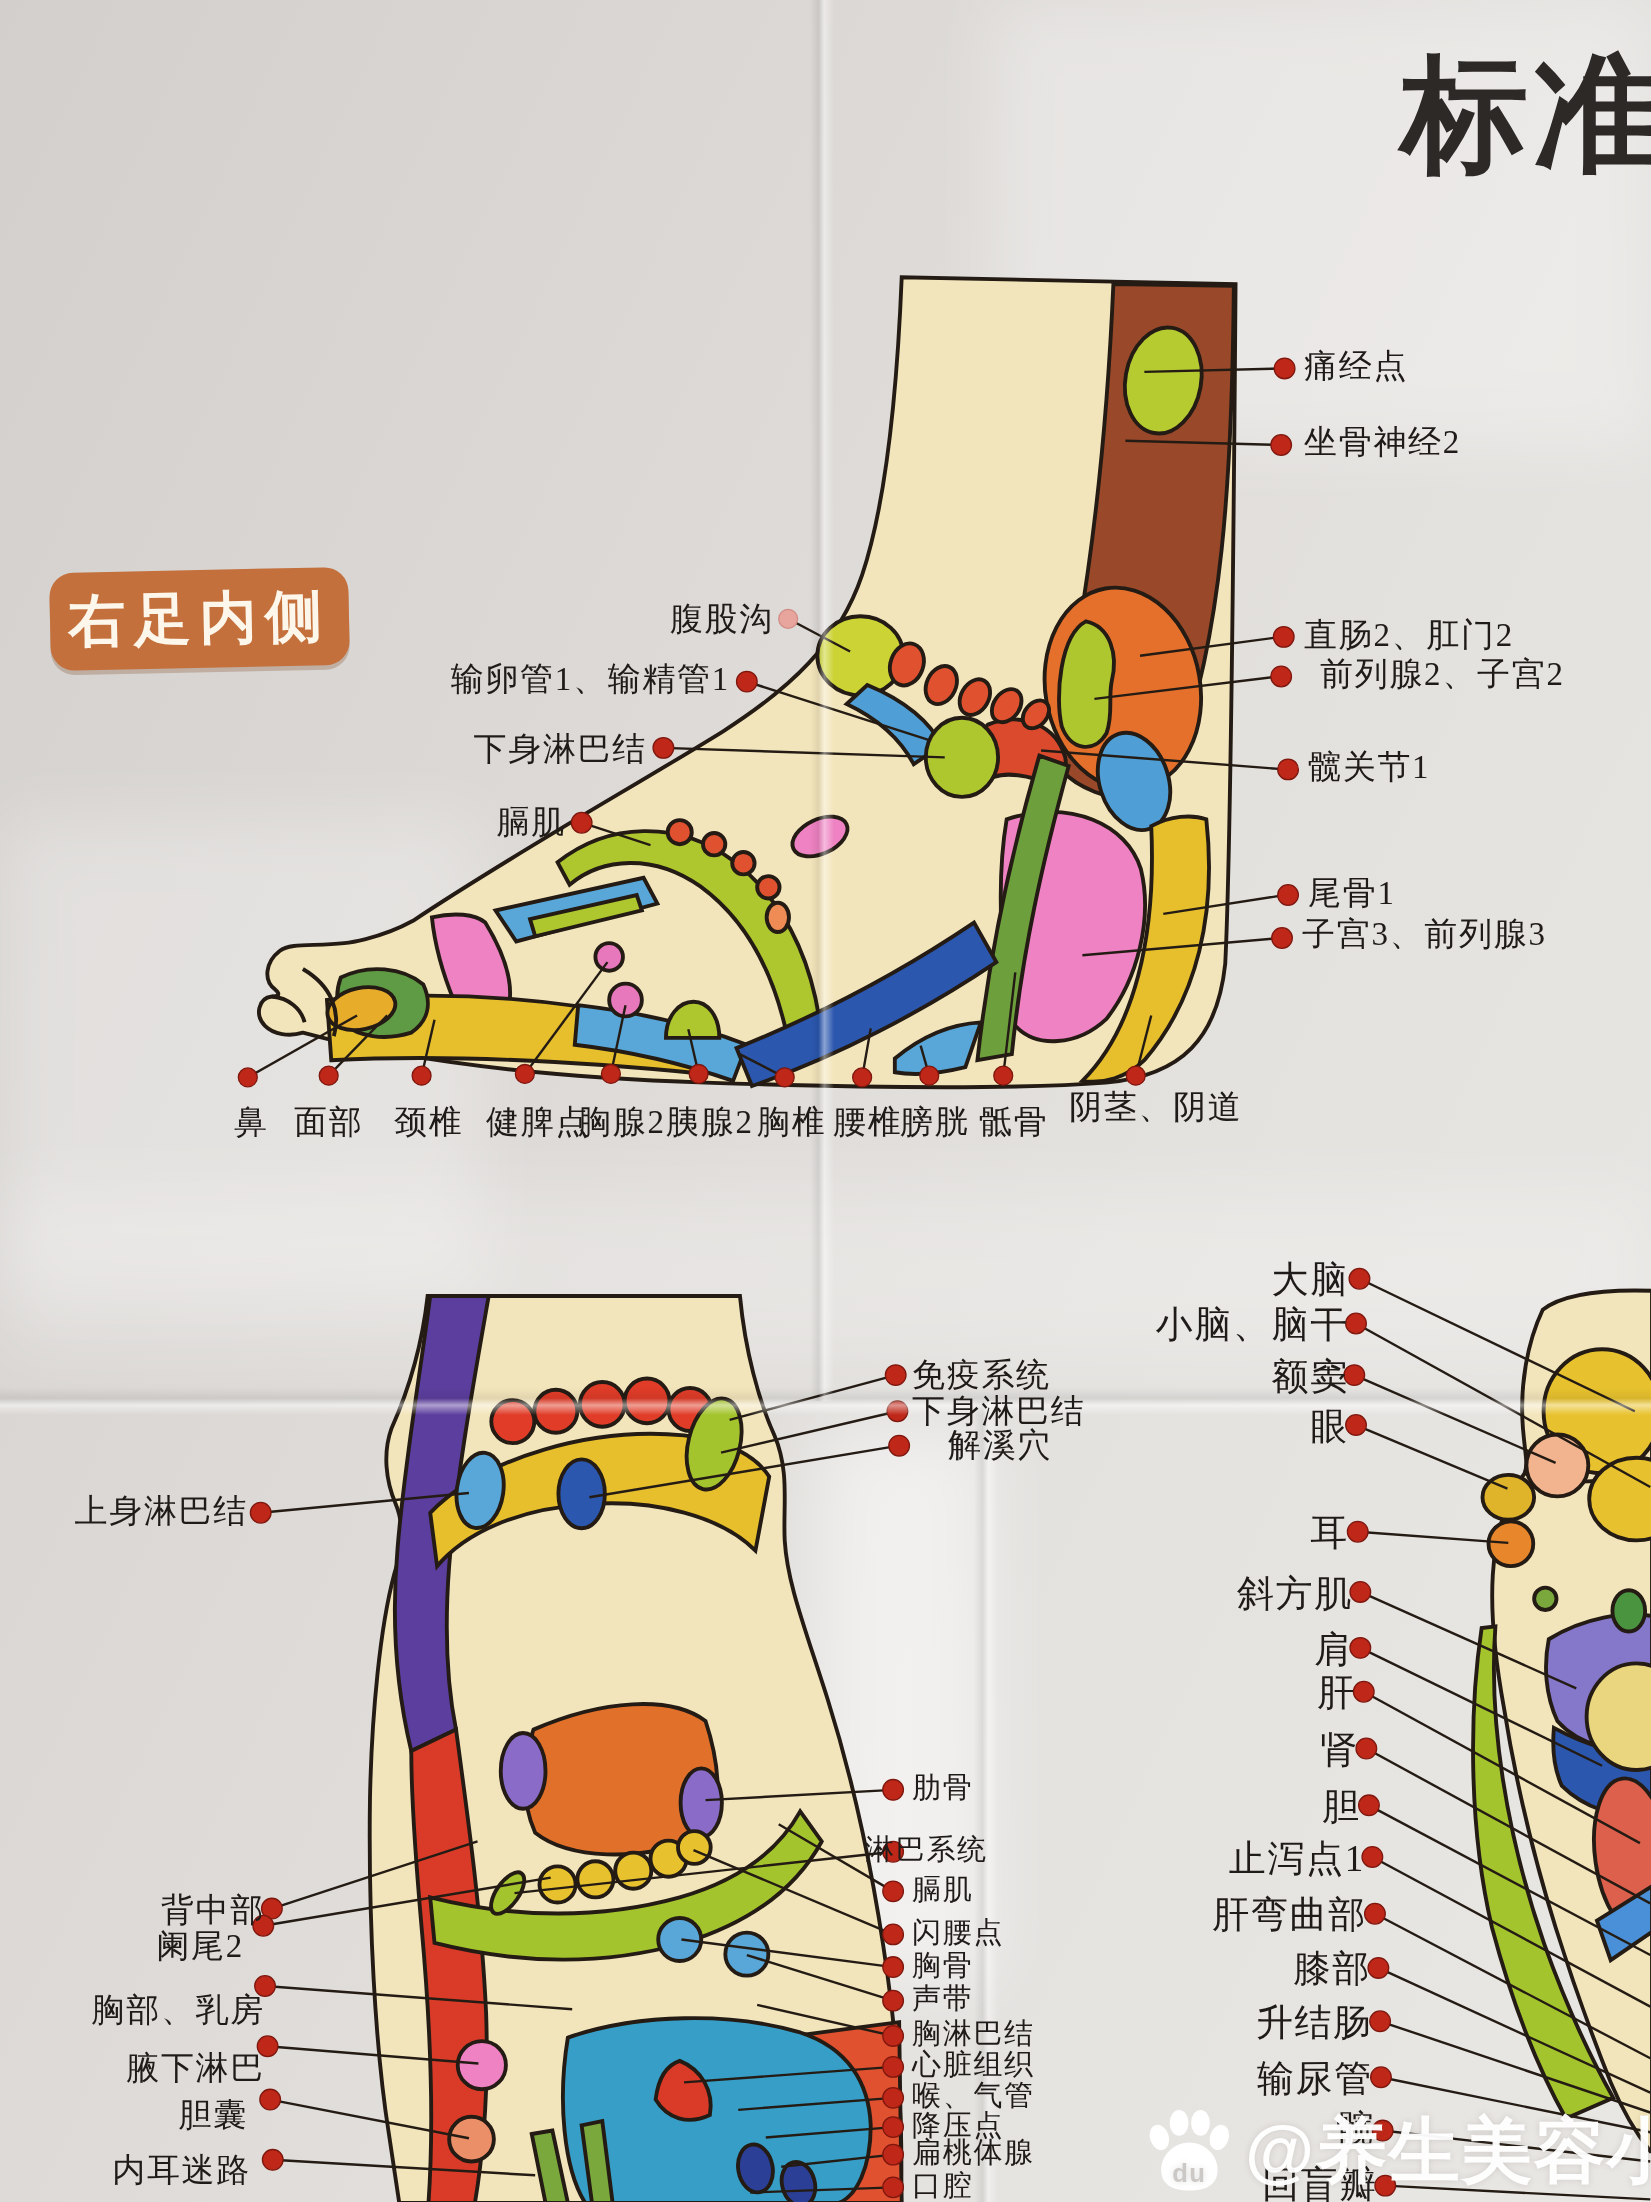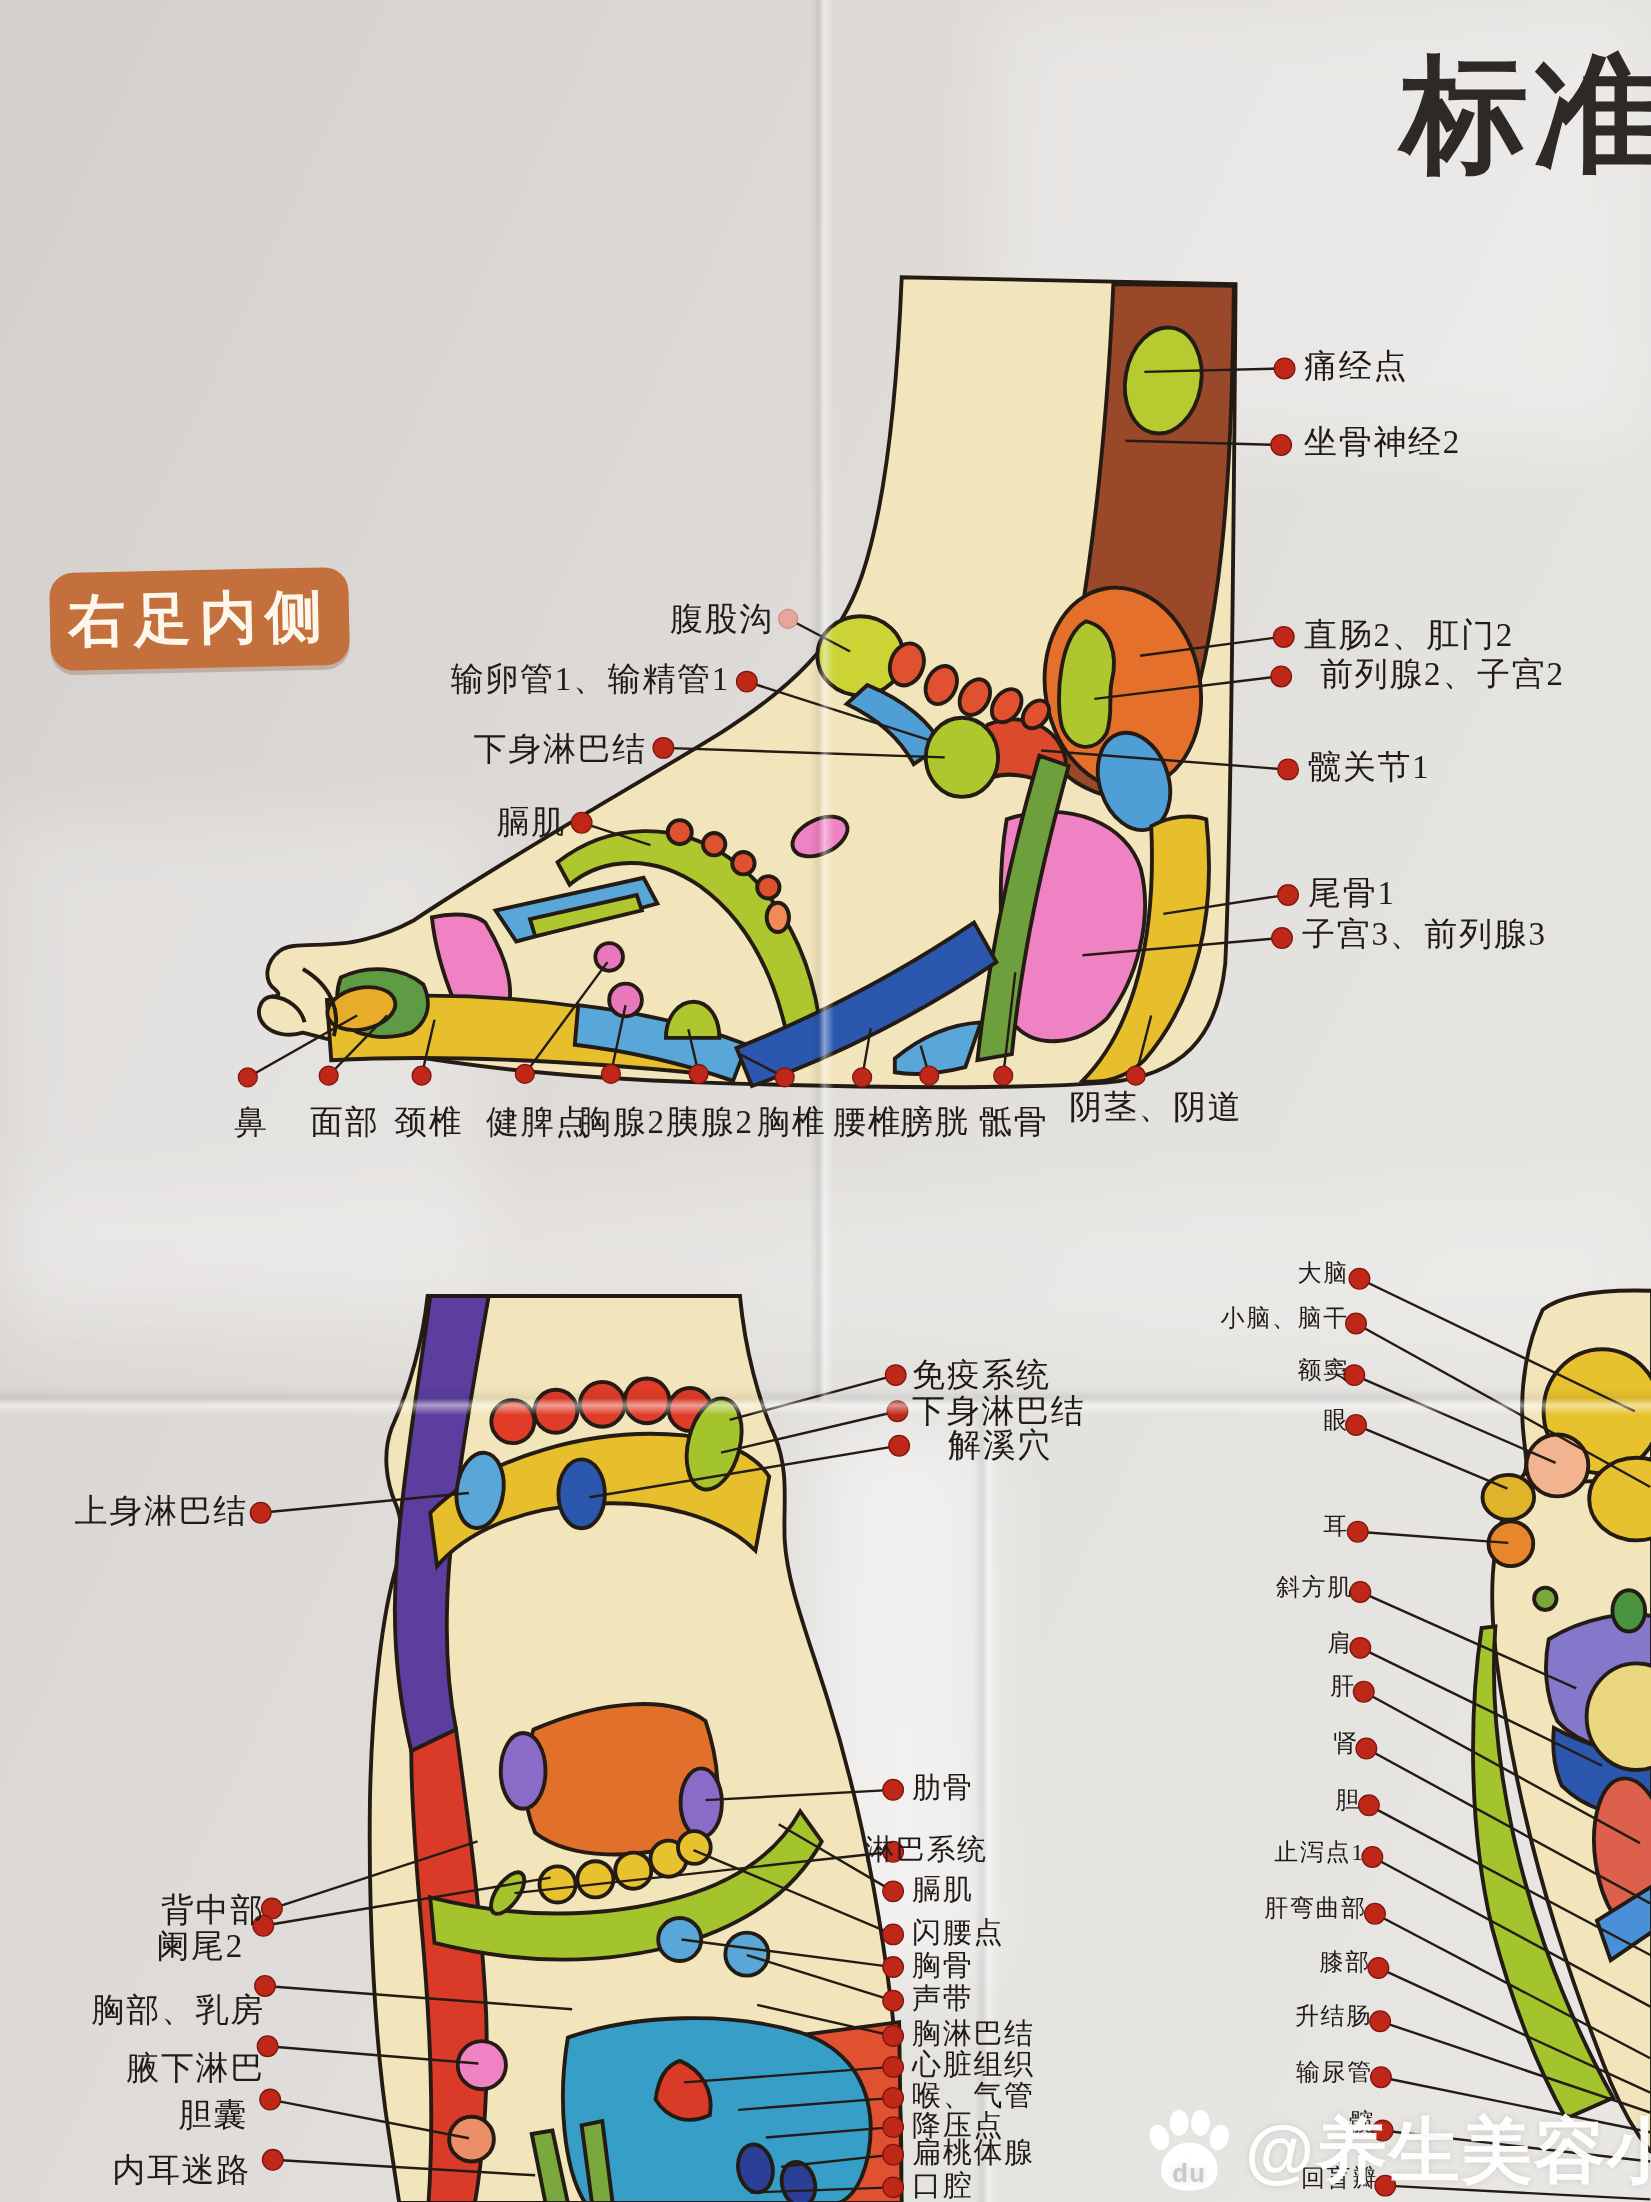--- a/index.html
+++ b/index.html
@@ -16,21 +16,21 @@
     background:linear-gradient(90deg,rgba(0,0,0,0) 0%,rgba(0,0,0,.08) 35%,rgba(255,255,255,.45) 60%,rgba(0,0,0,0) 100%);}
   .fv2{left:974px;top:1401px;width:24px;height:802px;
     background:linear-gradient(90deg,rgba(0,0,0,0) 0%,rgba(0,0,0,.07) 35%,rgba(255,255,255,.4) 60%,rgba(0,0,0,0) 100%);}
   .fh1{left:0;top:1387px;width:1652px;height:27.5px;
     background:linear-gradient(180deg,rgba(0,0,0,0) 0%,rgba(0,0,0,.07) 40%,rgba(255,255,255,.5) 65%,rgba(0,0,0,0) 100%);}
   svg.art{position:absolute;left:0;top:0;z-index:3;}
   .lbl{position:absolute;z-index:10;font-size:33px;line-height:1.05;color:#1f1b18;
     letter-spacing:1.7px;white-space:nowrap;}
   .lbl.r{text-align:right;}
   .lbl.s34{font-size:29px;text-align:right;}
-  .lbl.s36{font-size:24px;}
+  .lbl.s36{font-size:37px;}
   .title{position:absolute;left:1401px;top:31px;z-index:10;font-size:127px;font-weight:600;
     color:#2c2927;letter-spacing:5.2px;white-space:nowrap;}
   .tag{position:absolute;left:50px;top:570px;width:299px;height:98px;z-index:10;
     background:#c4703c;border-radius:24px;display:flex;align-items:center;justify-content:center;
     transform:rotate(-1.2deg);box-shadow:0 4.3px 0 rgba(120,60,20,.25);
     font-family:"Liberation Sans","DejaVu Sans",sans-serif;font-weight:700;
     font-size:57px;color:#fdf6ea;letter-spacing:8.6px;}
   .watermark{position:absolute;left:1144px;top:2104px;z-index:20;display:flex;align-items:center;
     gap:12px;font-family:"Liberation Sans","DejaVu Sans",sans-serif;font-weight:700;
     font-size:71px;color:rgba(255,255,255,.96);white-space:nowrap;letter-spacing:1.7px;
@@ -345,21 +345,21 @@
   <div class="lbl" style="left:1308px;top:750px">髋关节1</div>
   <div class="lbl" style="left:1308px;top:876px">尾骨1</div>
   <div class="lbl" style="left:1302px;top:917px">子宫3、前列腺3</div>
 
   <div class="lbl r" style="right:878px;top:602px">腹股沟</div>
   <div class="lbl r" style="right:922px;top:662px">输卵管1、输精管1</div>
   <div class="lbl r" style="right:1005px;top:732px">下身淋巴结</div>
   <div class="lbl r" style="right:1086px;top:805px">膈肌</div>
 
   <div class="lbl" style="left:234px;top:1105px">鼻</div>
-  <div class="lbl" style="left:310px;top:1105px">面部</div>
+  <div class="lbl" style="left:294px;top:1105px">面部</div>
   <div class="lbl" style="left:394px;top:1105px">颈椎</div>
   <div class="lbl" style="left:486px;top:1105px">健脾点</div>
   <div class="lbl" style="left:578px;top:1105px">胸腺2</div>
   <div class="lbl" style="left:666px;top:1105px">胰腺2</div>
   <div class="lbl" style="left:757px;top:1105px">胸椎</div>
   <div class="lbl" style="left:833px;top:1105px">腰椎</div>
   <div class="lbl" style="left:900px;top:1105px">膀胱</div>
   <div class="lbl" style="left:979px;top:1105px">骶骨</div>
   <div class="lbl" style="left:1069px;top:1090px">阴茎、阴道</div>
 

